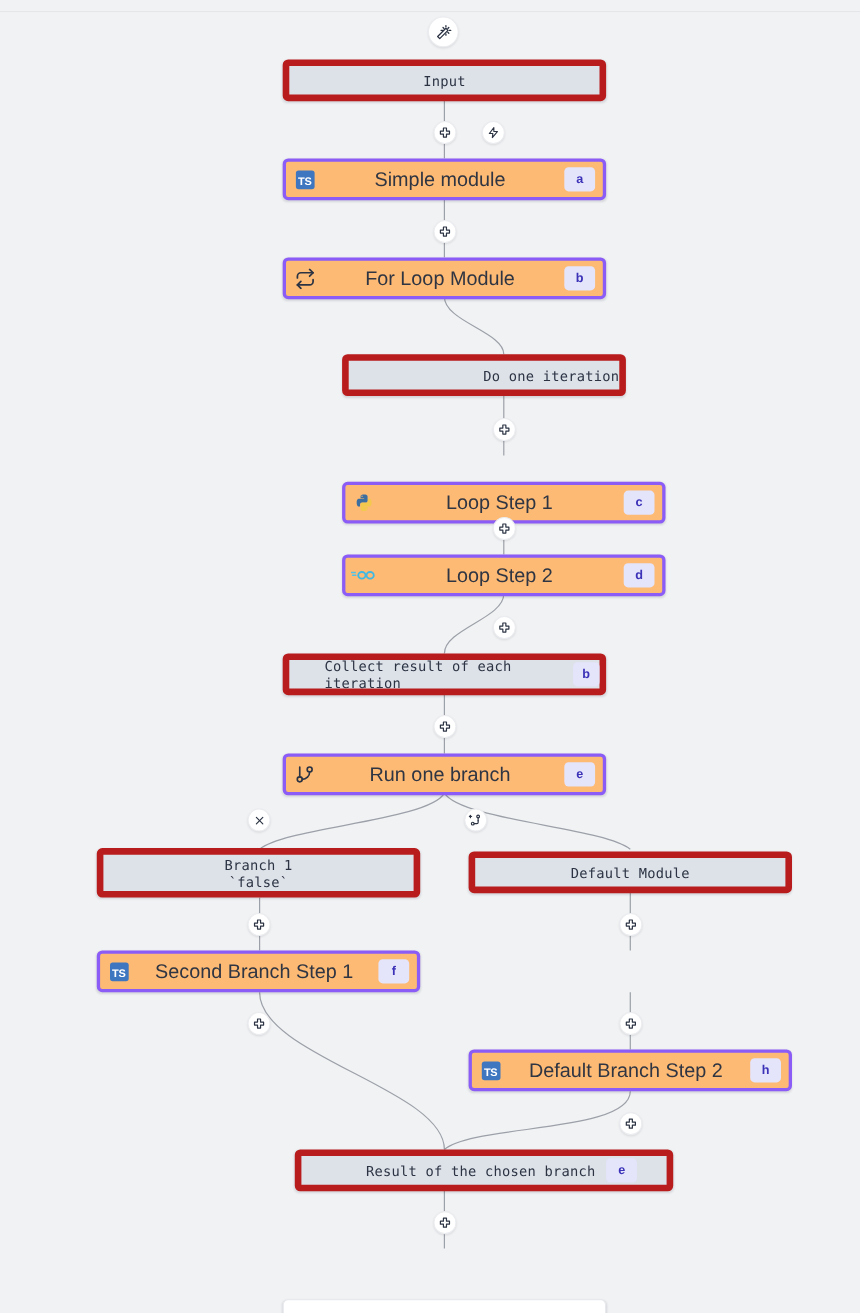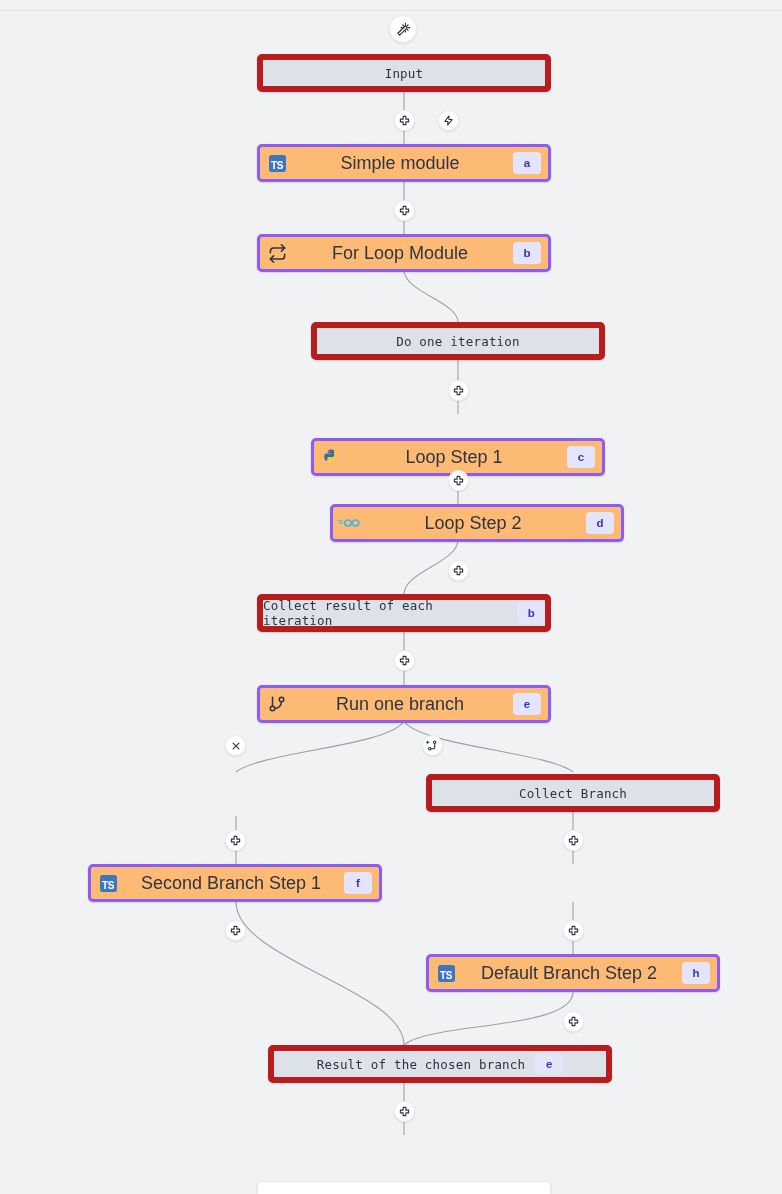--- a/index.html
+++ b/index.html
@@ -77,21 +77,21 @@
   .badge {
     width: 28px; height: 22px;
     background: #e4e4fb;
     border-radius: 4px;
     display: flex; align-items: center; justify-content: center;
     font-family: "Liberation Sans", sans-serif;
     font-size: 11.5px; font-weight: bold;
     color: #3b32b8;
   }
   .virtual .badge { margin-left: 10px; }
-  .virtual.with-badge { justify-content: center; }
+  .virtual.with-badge { justify-content: center; padding-left: 32px; }
 
   
   .handle {
     position: absolute;
     width: 21px; height: 21px;
     border-radius: 50%;
     background: #ffffff;
     border: 1px solid #ebecef;
     box-shadow: 0 1px 2px rgba(20,25,40,0.10);
     display: flex; align-items: center; justify-content: center;
@@ -179,40 +179,40 @@
       </svg>
     </span>
     <span class="mid">
         <span class="node-label">For Loop Module</span>
       </span>
     <span class="badge-slot">
       <span class="badge">b</span>
     </span>
   </div>
 
-  <div class="node virtual" style="left:311px; top:322px; width:294px;">
+  <div class="node virtual" style="left:311px; top:322px; width:258px;justify-content:flex-end;">
     <span class="node-label-mono">Do one iteration</span>
   </div>
 
   <div class="node module" style="left:311px; top:438px; width:294px;align-items:center;">
     <span class="icon-slot">
       <svg class="py-icon" width="18" height="18" viewBox="0 0 24 24">
         <path fill="#3c6e9f" d="M11.9 2c-2.3 0-4.2.6-4.2 2.6v2.1h4.3v.6H5.9S3 6.9 3 11.9s2.5 4.8 2.5 4.8h1.6v-2.3s-.1-2.5 2.5-2.5h4.2s2.4.04 2.4-2.3V4.6S16.6 2 11.9 2zM9.5 3.4c.4 0 .8.4.8.8s-.4.8-.8.8-.8-.4-.8-.8.4-.8.8-.8z"></path>
         <path fill="#f2c94c" d="M12.1 22c2.3 0 4.2-.6 4.2-2.6v-2.1H12v-.6h6.1s2.9.4 2.9-4.6-2.5-4.8-2.5-4.8h-1.6v2.3s.1 2.5-2.5 2.5H10.2s-2.4-.04-2.4 2.3v5s-.4 2.6 4.3 2.6zm2.4-1.4c-.4 0-.8-.4-.8-.8s.4-.8.8-.8.8.4.8.8-.4.8-.8.8z"></path>
       </svg>
     </span>
     <span class="mid">
         <span class="node-label">Loop Step 1</span>
       </span>
     <span class="badge-slot">
       <span class="badge">c</span>
     </span>
   </div>
 
-  <div class="node module" style="left:330px; top:504px; width:294px;">
+  <div class="node module" style="left:311px; top:504px; width:294px;">
     <span class="icon-slot">
       <svg class="go-icon" width="24" height="14" viewBox="0 0 48 26">
         <g stroke="#4fc3e8" stroke-width="2.6" fill="none" stroke-linecap="round">
           <line x1="1" y1="8" x2="8" y2="8"></line>
           <line x1="3" y1="13" x2="9" y2="13"></line>
         </g>
         <g fill="none" stroke="#3fb9e4" stroke-width="3.4">
           <ellipse cx="20" cy="13" rx="6.6" ry="6"></ellipse>
           <ellipse cx="35" cy="13" rx="6.6" ry="6"></ellipse>
         </g>
@@ -241,23 +241,27 @@
       </svg>
     </span>
     <span class="mid">
         <span class="node-label">Run one branch</span>
       </span>
     <span class="badge-slot">
       <span class="badge">e</span>
     </span>
   </div>
 
+  <div class="node virtual two-line" style="left:88px; top:771px; width:294px;">
+    <span class="node-label-mono">Branch 1</span>
+    <span class="node-label-mono">`false`</span>
+  </div>
 
   <div class="node virtual" style="left:426px; top:774px; width:294px;">
-    <span class="node-label-mono">Collect Branch</span>
+    <span class="node-label-mono">Default Module</span>
   </div>
 
   <div class="node module" style="left:88px; top:864px; width:294px;">
     <span class="icon-slot">
       <span class="ts-icon">TS</span>
     </span>
     <span class="mid">
         <span class="node-label">Second Branch Step 1</span>
       </span>
     <span class="badge-slot">

